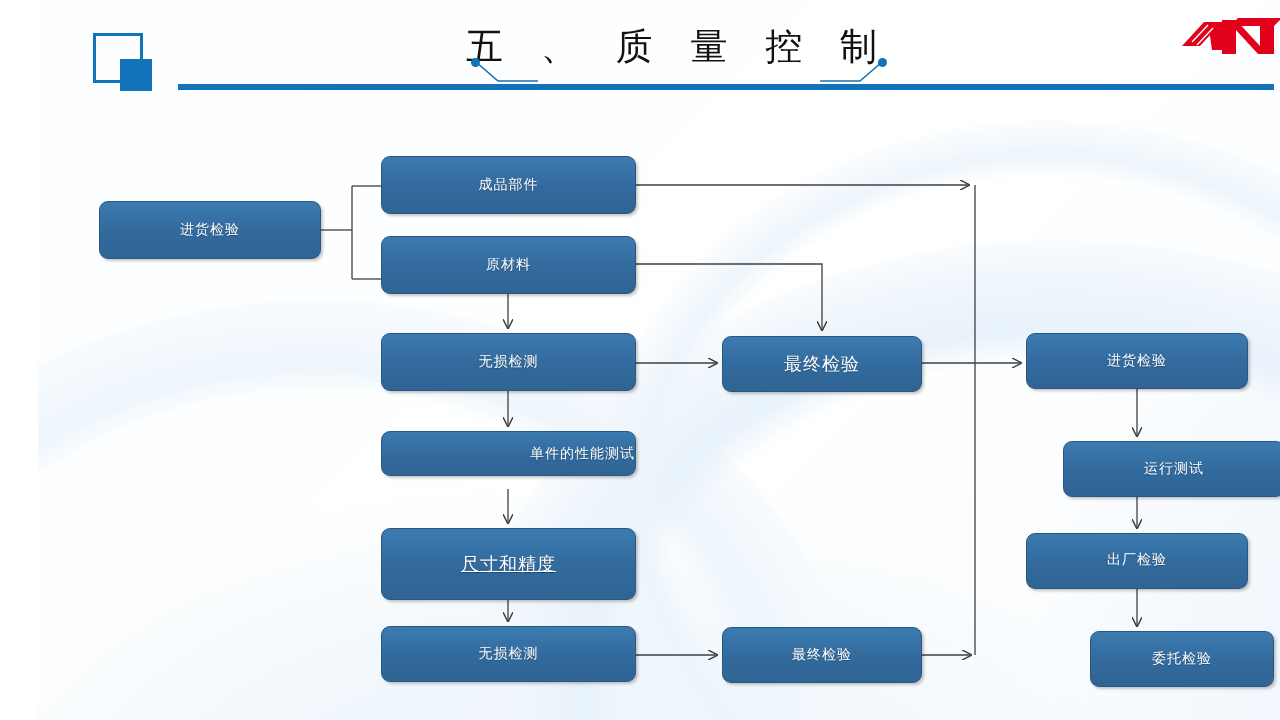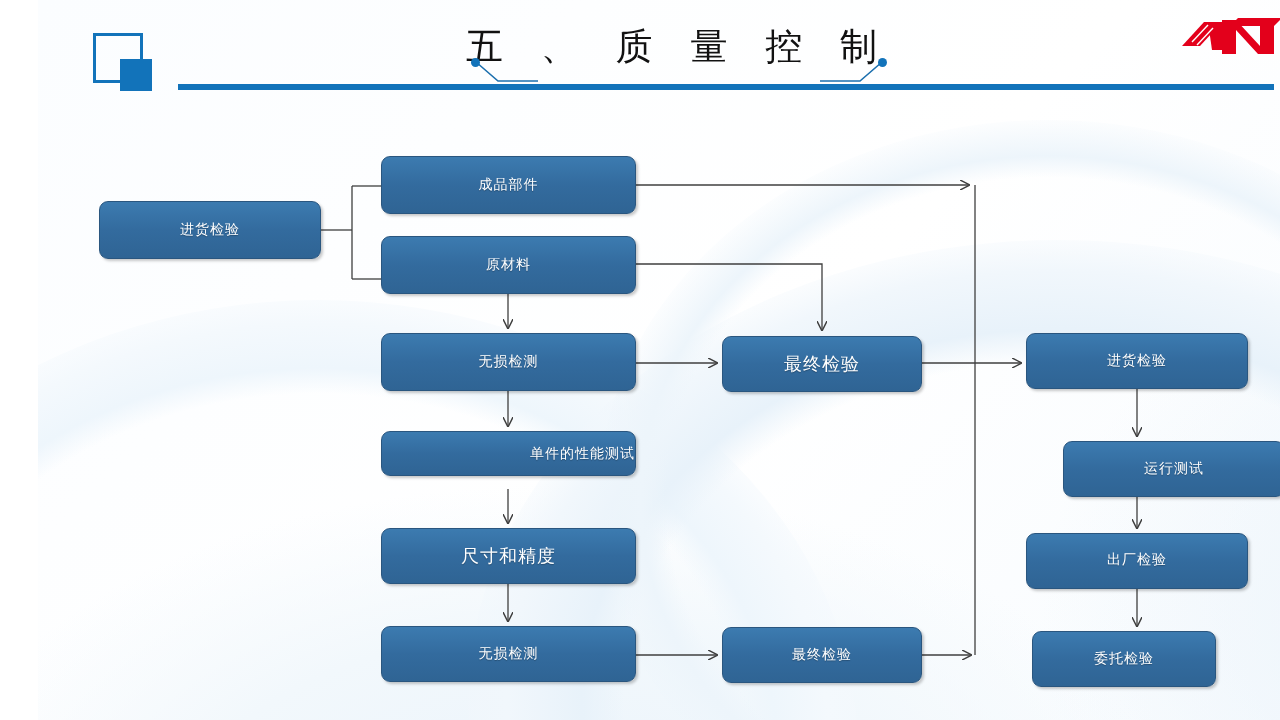--- a/index.html
+++ b/index.html
@@ -199,40 +199,40 @@
         </div>
         <div class="node" style="left: 343px; top: 236px; width: 255px; height: 58px;">
           <span>原材料</span>
         </div>
         <div class="node" style="left: 343px; top: 333px; width: 255px; height: 58px;">
           <span>无损检测</span>
         </div>
         <div class="node" style="left: 343px; top: 431px; width: 255px; height: 45px; justify-content: flex-end;">
           <span>单件的性能测试</span>
         </div>
-        <div class="node small" style="left: 343px; top: 528px; width: 255px; height: 56px;">
+        <div class="node small" style="left: 343px; top: 528px; width: 255px; height: 72px; text-decoration: underline;">
           <span>尺寸和精度</span>
         </div>
         <div class="node" style="left: 343px; top: 626px; width: 255px; height: 56px;">
           <span>无损检测</span>
         </div>
         <div class="node small" style="left: 684px; top: 336px; width: 200px; height: 56px;">
           <span>最终检验</span>
         </div>
         <div class="node" style="left: 684px; top: 627px; width: 200px; height: 56px;">
           <span>最终检验</span>
         </div>
         <div class="node" style="left: 988px; top: 333px; width: 222px; height: 56px;">
           <span>进货检验</span>
         </div>
         <div class="node" style="left: 1025px; top: 441px; width: 222px; height: 56px;">
           <span>运行测试</span>
         </div>
         <div class="node" style="left: 988px; top: 533px; width: 222px; height: 56px; font-family: Liberation Mono, monospace;">
           <span>出厂检验</span>
         </div>
-        <div class="node" style="left: 994px; top: 631px; width: 184px; height: 56px;">
+        <div class="node" style="left: 1052px; top: 631px; width: 184px; height: 56px;">
           <span>委托检验</span>
         </div>
       </div>
   </div>
 
 </div>
 
 </body></html>

